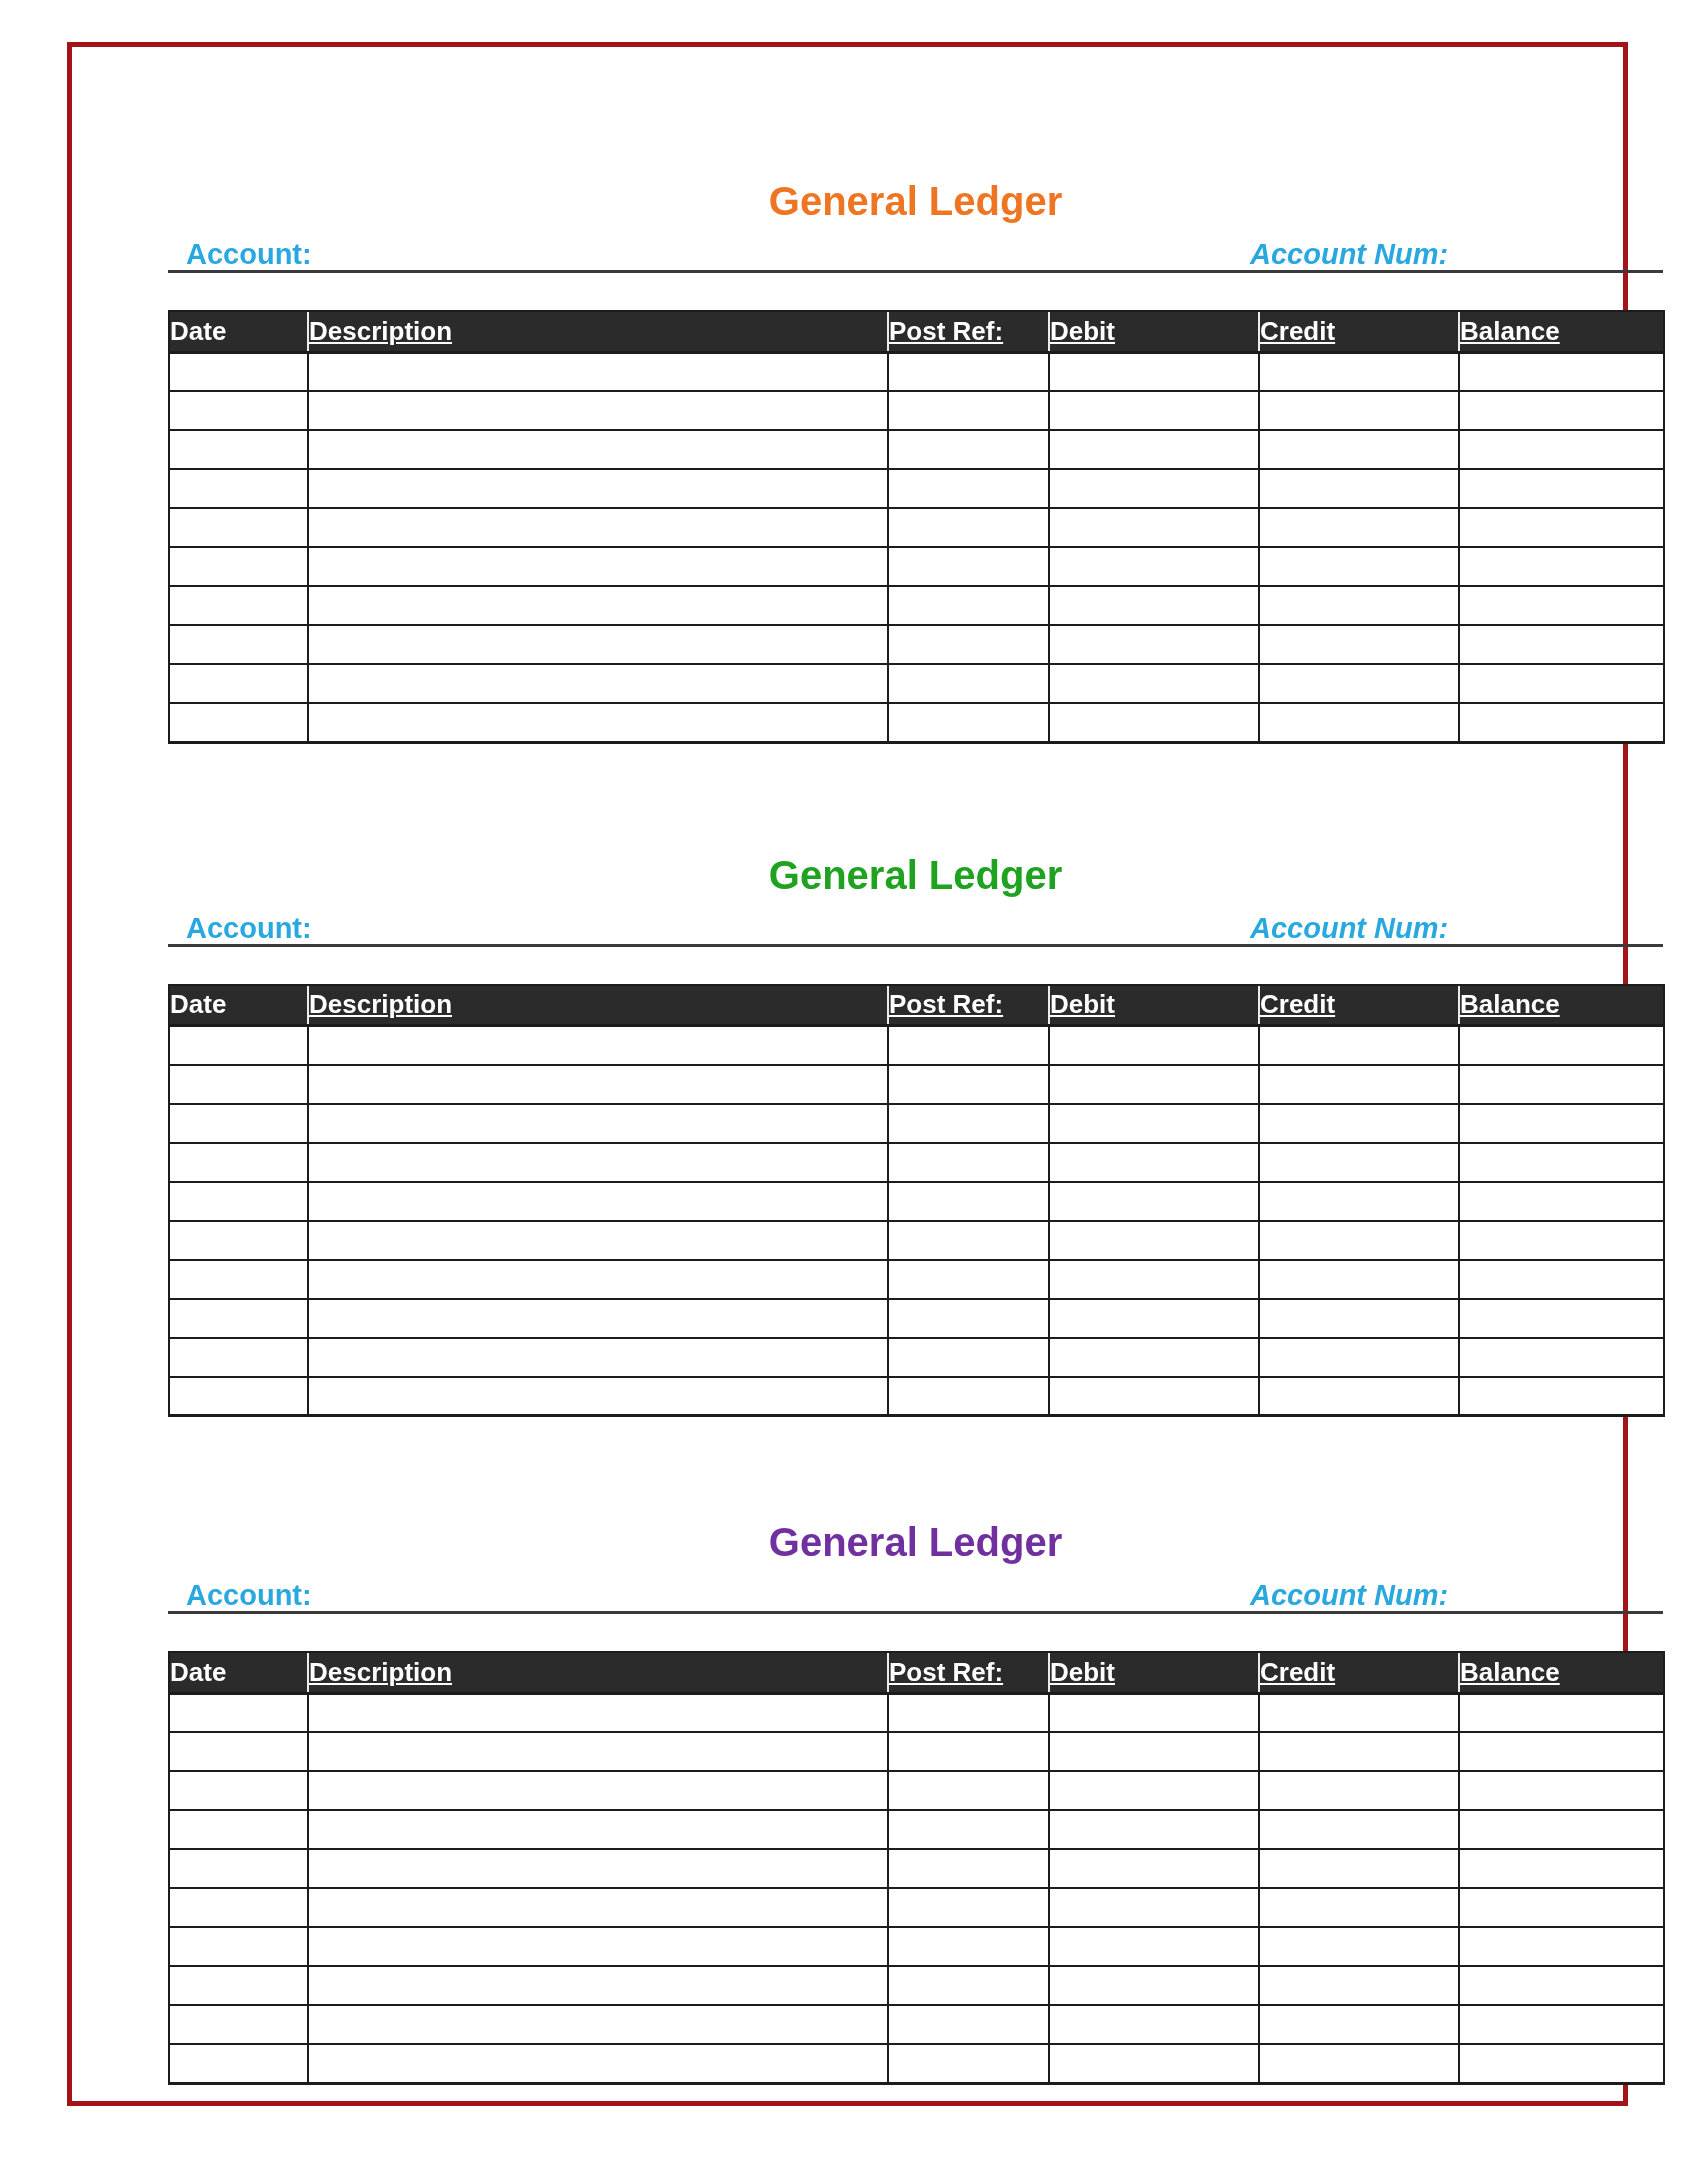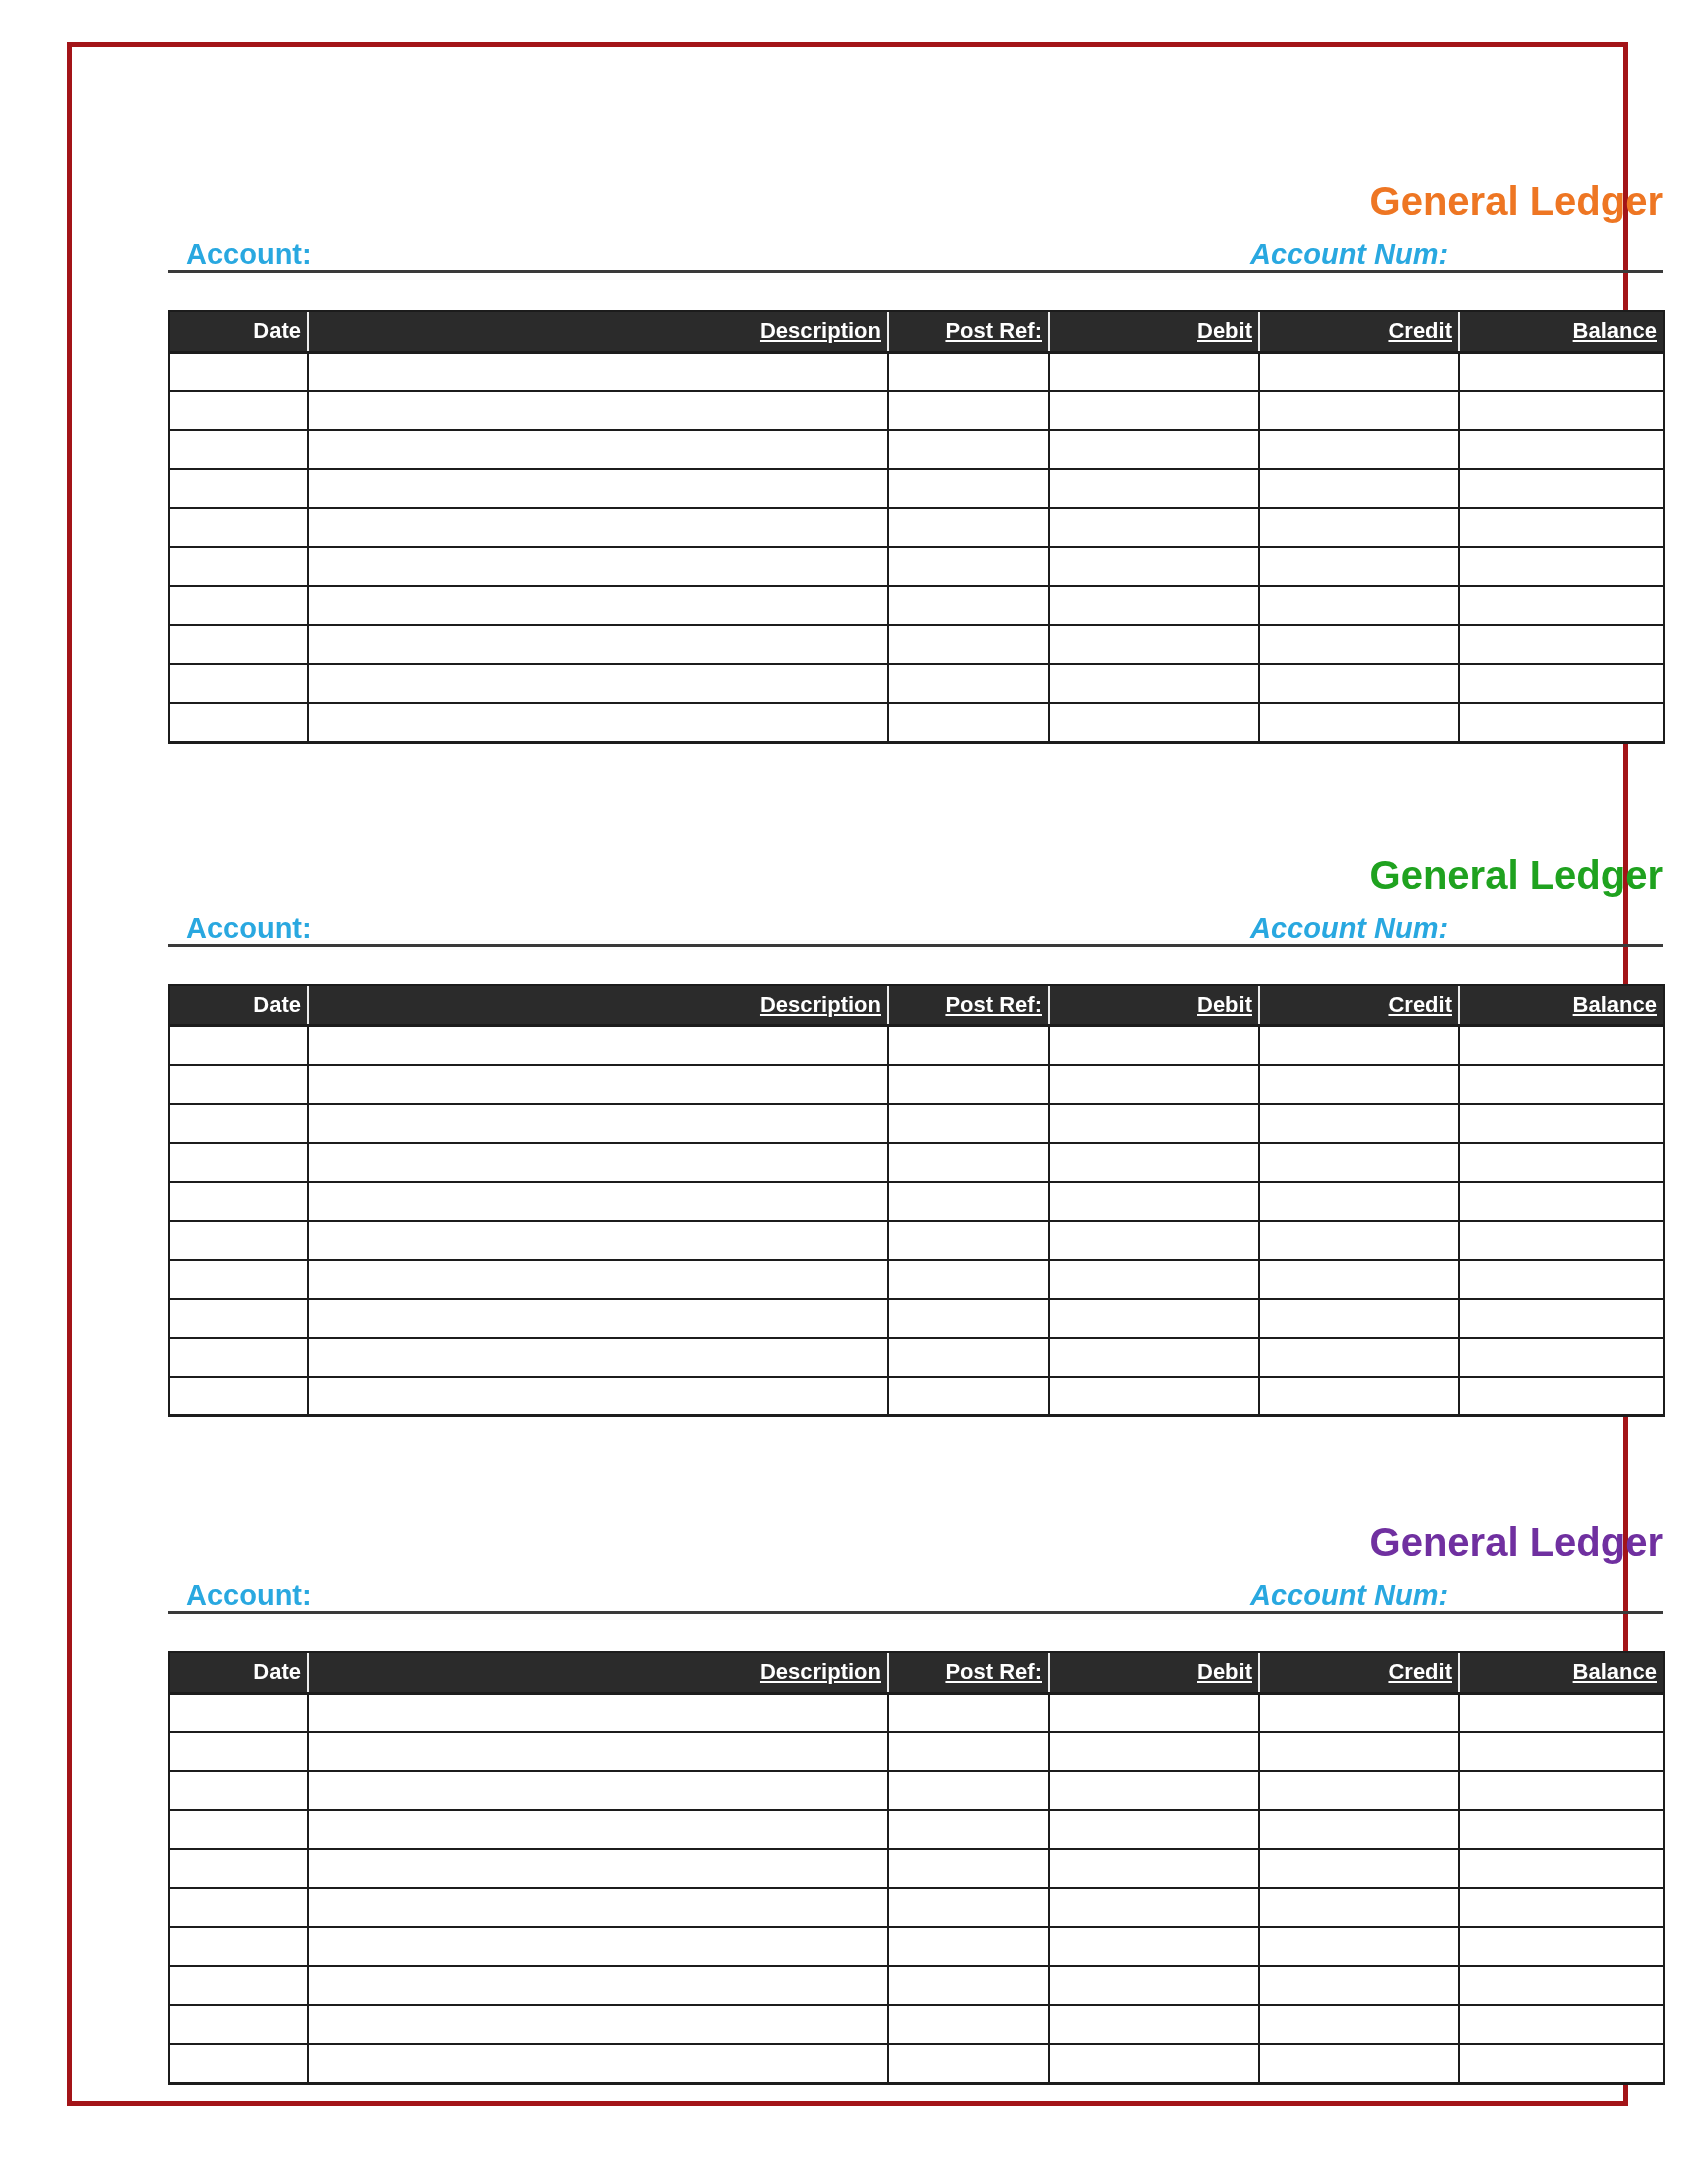--- a/index.html
+++ b/index.html
@@ -27,25 +27,25 @@
   .content {
     position: absolute;
     left: 96px; top: 47px;
     width: 1495px;
   }
   .ledger-section { width: 1495px; }
   .s0 { margin-top: 85px; }
   .s1 { margin-top: 109px; }
   .s2 { margin-top: 103px; }
   h1.section-title {
-    margin: 0;
+    margin: 8px;
     font-size: 40px;
     line-height: 1.1;
     font-weight: bold;
-    text-align: right;
+    text-align: center;
     letter-spacing: 0px;
   }
   .account-row {
     position: relative;
     margin-top: 15px;
     height: 32px;
     width: 1495px;
   }
   .account-label, .account-num-label {
     position: absolute;
@@ -73,27 +73,27 @@
   table.ledger-table col.c0 { width: 139px; }
   table.ledger-table col.c1 { width: 580px; }
   table.ledger-table col.c2 { width: 161px; }
   table.ledger-table col.c3 { width: 210px; }
   table.ledger-table col.c4 { width: 200px; }
   table.ledger-table col.c5 { width: 205px; }
   table.ledger-table th {
     height: 41px;
     background: var(--header-bg);
     color: var(--header-text);
-    font-size: 22px;
+    font-size: 26px;
     font-weight: bold;
-    text-align: right;
+    text-align: left;
     vertical-align: middle;
     border-top: 2px solid var(--line-dark);
     border-bottom: 3px solid var(--line-dark);
-    padding: 6px;
+    padding: 0;
   }
   table.ledger-table th + th { border-left: 2px solid #ECECEC; text-decoration: underline; }
   table.ledger-table td {
     height: 39px;
     border: 2px solid var(--line-dark);
     padding: 0;
     background: #FFFFFF;
   }
   table.ledger-table tbody tr:last-child td { border-bottom: 3px solid var(--line-dark); }
 </style>

